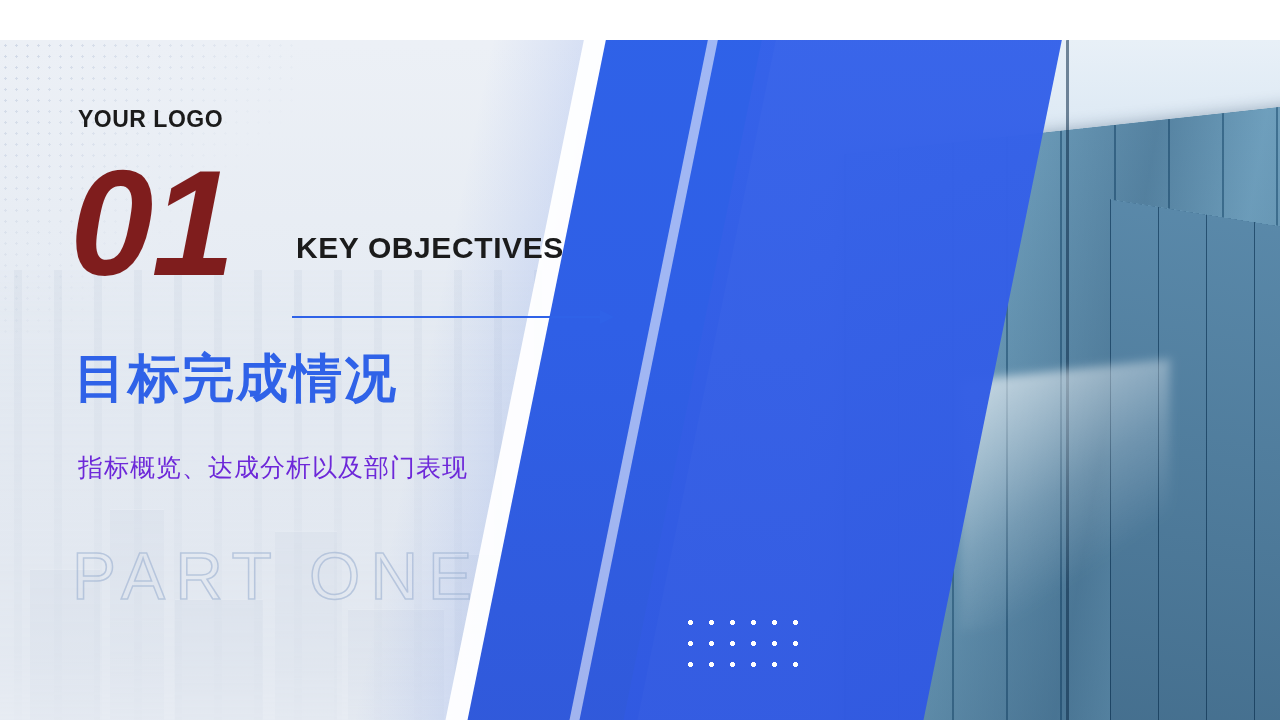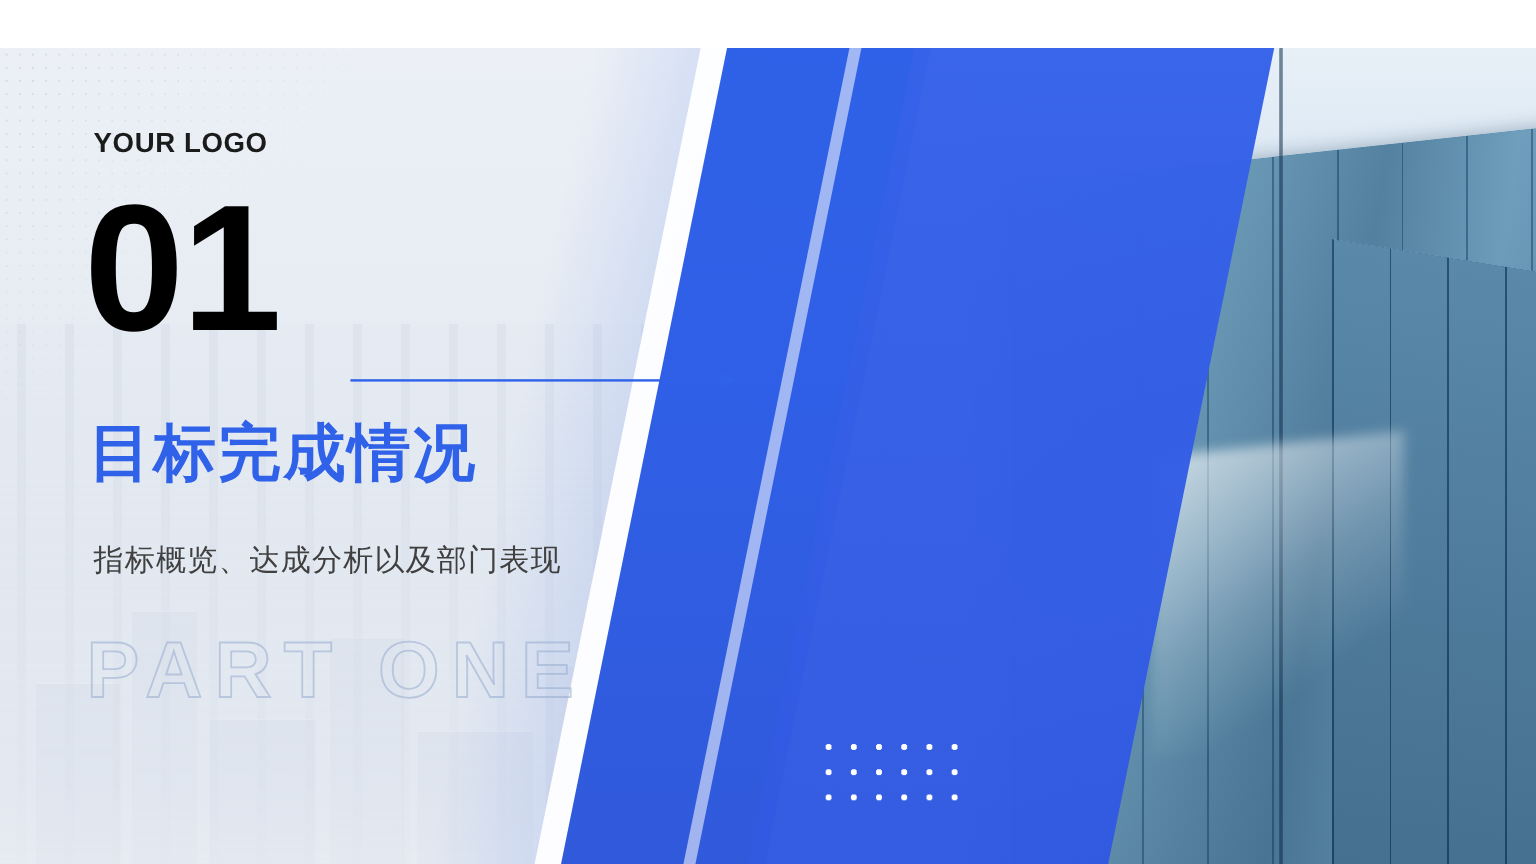--- a/index.html
+++ b/index.html
@@ -216,22 +216,23 @@
     letter-spacing: 0.5px;
     color: #1b1b1b;
   }
   .num {
     position: absolute;
     left: 70px;
     top: 108px;
     font-size: 150px;
     line-height: 150px;
     font-weight: bold;
-    color: #000000;
+    color: #7f1d1d;
     letter-spacing: -2px;
+    font-style: italic;
   }
   .en-title {
     position: absolute;
     left: 296px;
     top: 185px;
     font-size: 30px;
     line-height: 45px;
     font-weight: bold;
     color: #1b1b1b;
     letter-spacing: 0.6px;
@@ -263,30 +264,30 @@
     font-weight: bold;
     color: #2f62e8;
     letter-spacing: 2px;
   }
   .cn-sub {
     position: absolute;
     left: 78px;
     top: 410px;
     font-size: 25px;
     line-height: 34px;
-    color: #404040;
+    color: #6d28d9;
     letter-spacing: 1px;
   }
   .outline-text {
     position: absolute;
     left: 72px;
-    top: 482px;
+    top: 500px;
     font-size: 66px;
     line-height: 72px;
-    font-weight: bold;
+    font-weight: normal;
     letter-spacing: 10px;
     color: transparent;
     -webkit-text-stroke: 1.5px rgba(150,172,205,0.55);
   }
 </style>
 </head>
 <body>
 
 <div class="slide">
 
@@ -318,20 +319,21 @@
   <div class="white-wedge"></div>
   <div class="diag-solid"></div>
   <div class="diag-thin"></div>
   <div class="diag-wide"></div>
   <div class="dot-grid"></div>
 
   <div class="logo">YOUR LOGO</div>
   <div class="num">01</div>
 
   <div class="en-title">
+    <div>KEY OBJECTIVES</div>
   </div>
 
   <div class="arrow-line"></div>
   <div class="arrow-head"></div>
 
   <div class="cn-title">目标完成情况</div>
   <div class="cn-sub">指标概览、达成分析以及部门表现</div>
   <div class="outline-text">PART  ONE</div>
 
 </div>

